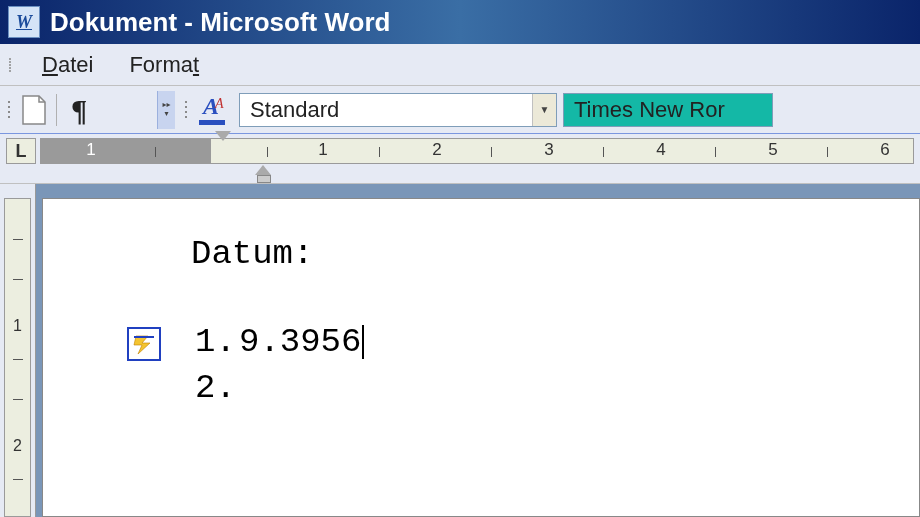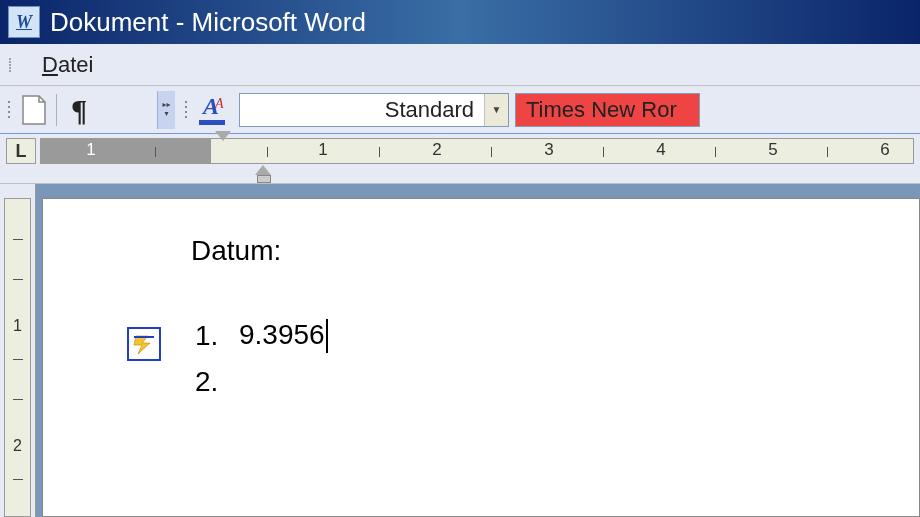--- a/index.html
+++ b/index.html
@@ -33,21 +33,21 @@
     content: "W";
     color: #1a4b9b;
     font-weight: bold;
     font-size: 18px;
     font-style: italic;
     text-decoration: underline;
     font-family: "Times New Roman", serif;
   }
   .title-text {
     font-size: 26px;
-    font-weight: normal;
+    font-weight: bold;
     color: white;
   }
   .menubar {
     height: 42px;
     background: #e6eaf4;
     border-bottom: 1px solid #c0c0c0;
     display: flex;
     align-items: center;
     padding: 0 6px;
     text-align: right;
@@ -114,46 +114,45 @@
     width: 40px; height: 36px;
     display:flex; align-items:center; justify-content:center;
     position: relative;
   }
   .style-combo {
     display: flex;
     align-items: center;
     background: white;
     border: 1px solid #7f9db9;
     height: 34px;
-    width: 270px;
+    width: 318px;
     margin-left: 6px;
-    text-align: right;
   }
   .style-combo .combo-text {
     flex: 1;
     padding: 0 10px;
     font-size: 22px;
     color: #222;
   }
   .style-combo .combo-arrow {
     width: 24px;
     height: 100%;
     background: #ece9d8;
     border-left: 1px solid #c0c0c0;
     display:flex; align-items:center; justify-content:center;
     color:#444;
     font-size: 10px;
   }
   .font-combo {
     display: flex;
     align-items: center;
-    background: #ef4444;
+    background: #14b8a6;
     border: 1px solid #7f9db9;
     height: 34px;
-    width: 185px;
+    width: 210px;
     margin-left: 6px;
     overflow: hidden;
   }
   .font-combo .combo-text {
     padding: 0 10px;
     font-size: 22px;
     color: #222;
     white-space: nowrap;
   }
   .ruler-wrap {
@@ -257,22 +256,22 @@
   .vruler-inner .vtick {
     position:absolute;
     left:8px; width:10px; height:1px; background:#555;
   }
   .page {
     background: white;
     margin: 14px 0 0 6px;
     flex: 1;
     border: 1px solid #888;
     padding: 36px 0 0 148px;
-    font-family: Liberation Sans, sans-serif;
-    font-size: 28px;
+    font-family: Liberation Mono, monospace;
+    font-size: 34px;
     color: #000;
     position: relative;
   }
   .page .doc-line { margin-bottom: 46px; }
   .list-row { display: flex; align-items: center; height: 46px;}
   .list-num {
     width: 48px;
     text-align: left;
     padding-left: 4px;
   }
@@ -301,20 +300,21 @@
 <div class="titlebar">
   <div class="app-icon"></div>
   <div class="title-text">Dokument - Microsoft Word</div>
 </div>
 
 <div class="menubar">
   <div class="menu-grip">
       <span></span>
     </div>
   <div class="menu-item"><span class="mn">D</span>atei</div>
+  <div class="menu-item">Forma<span class="mn">t</span></div>
 </div>
 
 <div class="toolbar">
   <div class="tool-grip">
       <i></i>
       <i></i>
       <i></i>
       <i></i>
     </div>
   <div class="btn-newdoc">

